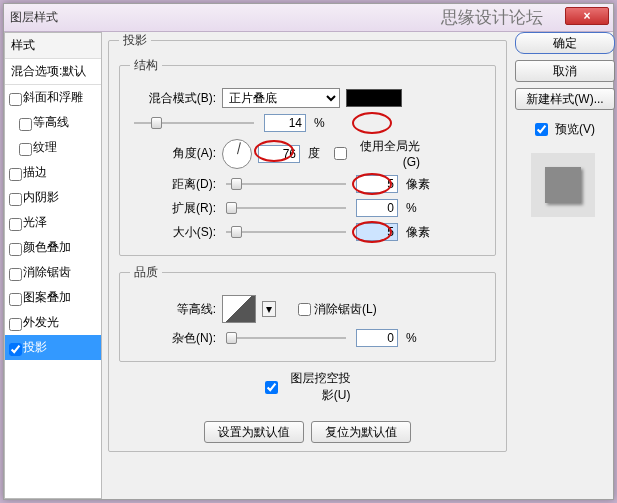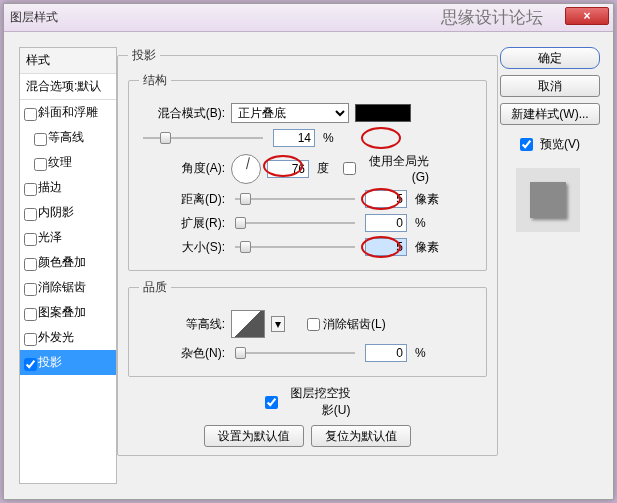--- a/index.html
+++ b/index.html
@@ -2,21 +2,21 @@
 <html><head>
 <meta charset="utf-8">
 <style>
   * { box-sizing: border-box; font-family: "Microsoft YaHei", SimSun, sans-serif; font-size: 12px; }
   body { margin: 0; background: #c8b4d0; width: 617px; height: 503px; overflow: hidden; }
   .window { position: absolute; left: 3px; top: 3px; width: 611px; height: 497px; background: #f0f0f0; border: 1px solid #a0a0a0; box-shadow: 0 0 8px rgba(0,0,0,0.3); }
   .titlebar { height: 28px; background: linear-gradient(#f4eef6, #e8dcee); border-bottom: 1px solid #c0b0c8; display: flex; align-items: center; padding: 0 6px; position: relative; }
   .titlebar .title { color: #333; }
   .titlebar .credit { position: absolute; right: 70px; color: #777; font-size: 17px; }
   .titlebar .close { position: absolute; right: 4px; top: 3px; width: 44px; height: 18px; background: linear-gradient(#e87070, #c83030); border: 1px solid #a02020; border-radius: 2px; display: flex; align-items: center; justify-content: center; color: #fff; font-weight: bold; }
-  .body { display: flex; height: calc(100% - 28px); padding: 15px; }
+  .body { display: flex; height: calc(100% - 28px); padding: 0; gap: 6px; }
   .sidebar { width: 98px; border: 1px solid #bbb; background: #fff; display: flex; flex-direction: column; }
   .sidebar-header { padding: 4px 6px; background: #f4f4f4; border-bottom: 1px solid #ddd; }
   .sidebar-sub { padding: 4px 6px; border-bottom: 1px solid #ddd; }
   .sidebar-item { padding: 4px 6px 4px 18px; display: flex; align-items: flex-end; gap: 4px; position: relative; cursor: pointer; }
   .sidebar-item.indent { padding-left: 28px; }
   .sidebar-item input[type=checkbox] { position: absolute; left: 4px; margin: 0; }
   .sidebar-item.indent input[type=checkbox] { left: 14px; }
   .sidebar-item.active { background: #3399ff; color: #fff; }
   .main { flex: 1; }
   fieldset { border: 1px solid #bbb; border-radius: 2px; margin: 0 0 8px 0; padding: 8px 10px; }
@@ -27,21 +27,21 @@
   .row .slider-thumb { position: absolute; top: -5px; width: 11px; height: 12px; background: linear-gradient(#fff,#d8d8d8); border: 1px solid #888; border-radius: 2px; }
   .row input.num { width: 42px; height: 18px; border: 1px solid #7a9ac0; text-align: right; padding: 0 3px; }
   .row .unit { margin-left: 2px; }
   select { height: 20px; border: 1px solid #888; background: #fff; padding: 0 2px; }
   .colorbox { width: 56px; height: 18px; background: #000; border: 1px solid #555; }
   .angle-dial { width: 30px; height: 30px; border: 1px solid #888; border-radius: 50%; background: #fff; position: relative; }
   .angle-dial .hand { position: absolute; left: 50%; top: 50%; width: 12px; height: 1px; background: #333; transform-origin: 0 0; transform: rotate(-76deg); }
   .circle-mark { position: absolute; border: 2px solid #d01010; border-radius: 50%; pointer-events: none; }
   .contour-swatch { width: 34px; height: 28px; border: 1px solid #888; background: linear-gradient(135deg,#fff 0 49%,#555 50% 100%); }
   .btn { display: inline-block; min-width: 100px; height: 22px; line-height: 20px; text-align: center; border: 1px solid #888; background: linear-gradient(#fdfdfd,#e6e6e6); border-radius: 3px; cursor: pointer; margin: 0 2px; }
-  .btnrow { text-align: center; margin-top: 6px; }
+  .btnrow { text-align: center; margin-top: 17px; }
   .rightcol { width: 100px; display: flex; flex-direction: column; gap: 6px; align-items: stretch; }
   .rightcol .btn { width: 100%; min-width: 0; }
   .preview-check { display: flex; align-items: center; gap: 4px; justify-content: center; margin-top: 4px; }
   .preview-box { width: 64px; height: 64px; background: #e0e0e0; margin: 8px auto; display: flex; align-items: center; justify-content: center; }
   .preview-inner { width: 36px; height: 36px; background: #8a8a8a; box-shadow: 2px 2px 3px rgba(0,0,0,0.4); }
   .chk { display: inline-flex; align-items: center; gap: 3px; }
   .chk input { margin: 0; }
 </style>
 </head>
 <body>

